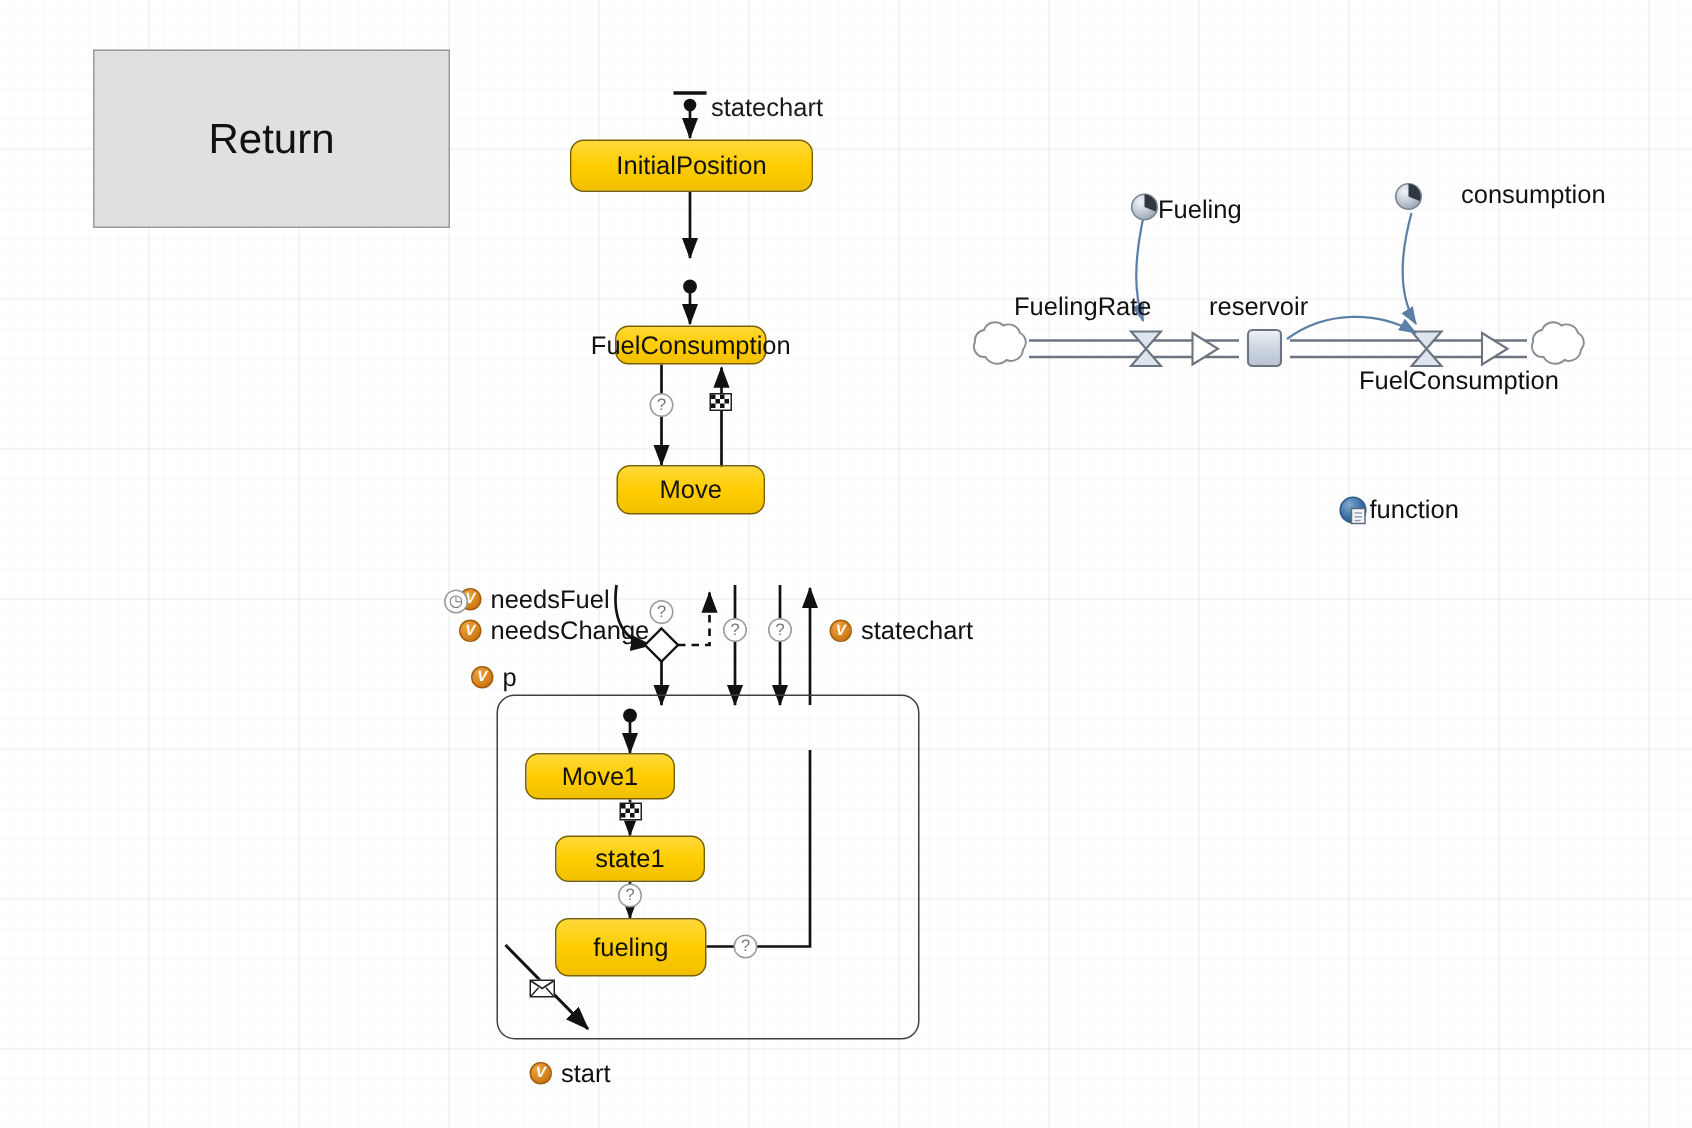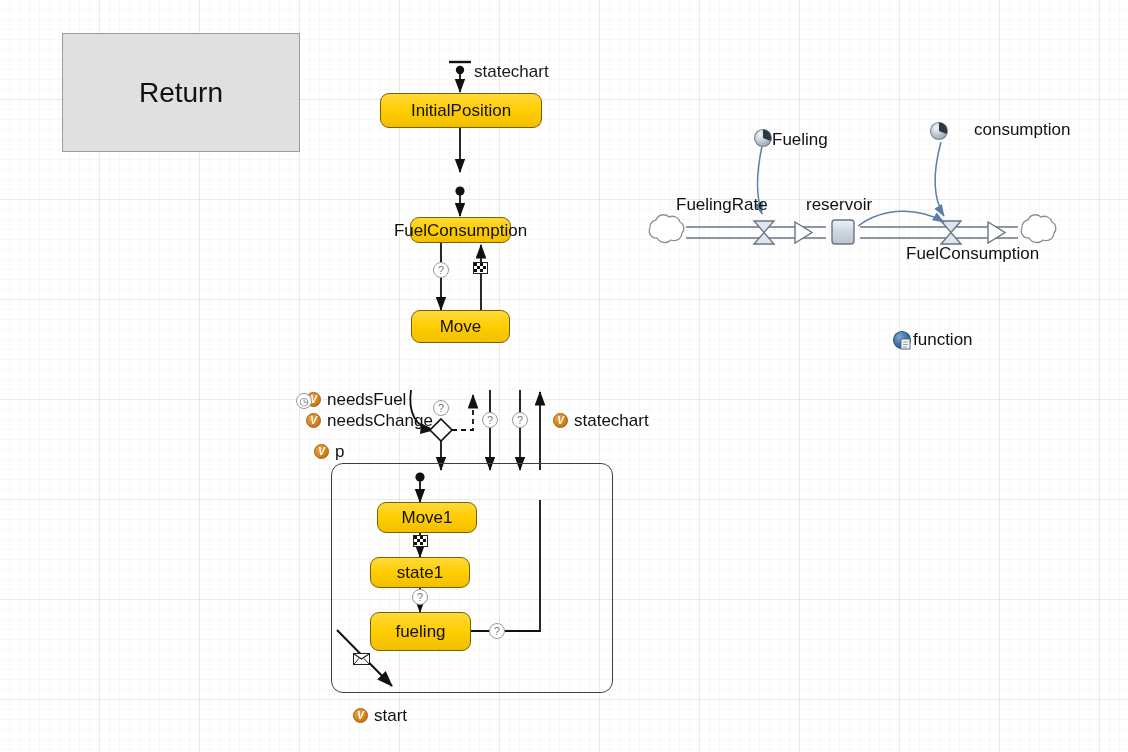--- a/index.html
+++ b/index.html
@@ -245,21 +245,21 @@
     <span class="txt txt17">start</span>
   </div>
 
   <div class="chip" style="left:296px;top:393px;">◷</div>
   <div class="chip" style="left:433px;top:400px;">?</div>
   <div class="chip" style="left:482px;top:412px;">?</div>
   <div class="chip" style="left:512px;top:412px;">?</div>
 
   <div class="abs composite" style="left:331px;top:463px;width:280px;height:228px;"></div>
 
-  <div class="abs state" style="left:377px;top:502px;width:100px;height:31px;text-decoration:underline;">
+  <div class="abs state" style="left:350px;top:502px;width:100px;height:31px;text-decoration:underline;">
     <span class="lbl">Move1</span>
   </div>
   <div class="abs state" style="left:370px;top:557px;width:100px;height:31px;">
     <span class="lbl">state1</span>
   </div>
   <div class="abs state" style="left:370px;top:612px;width:101px;height:39px;">
     <span class="lbl">fueling</span>
   </div>
 
   <div class="flagchip" style="left:413px;top:535px;">

